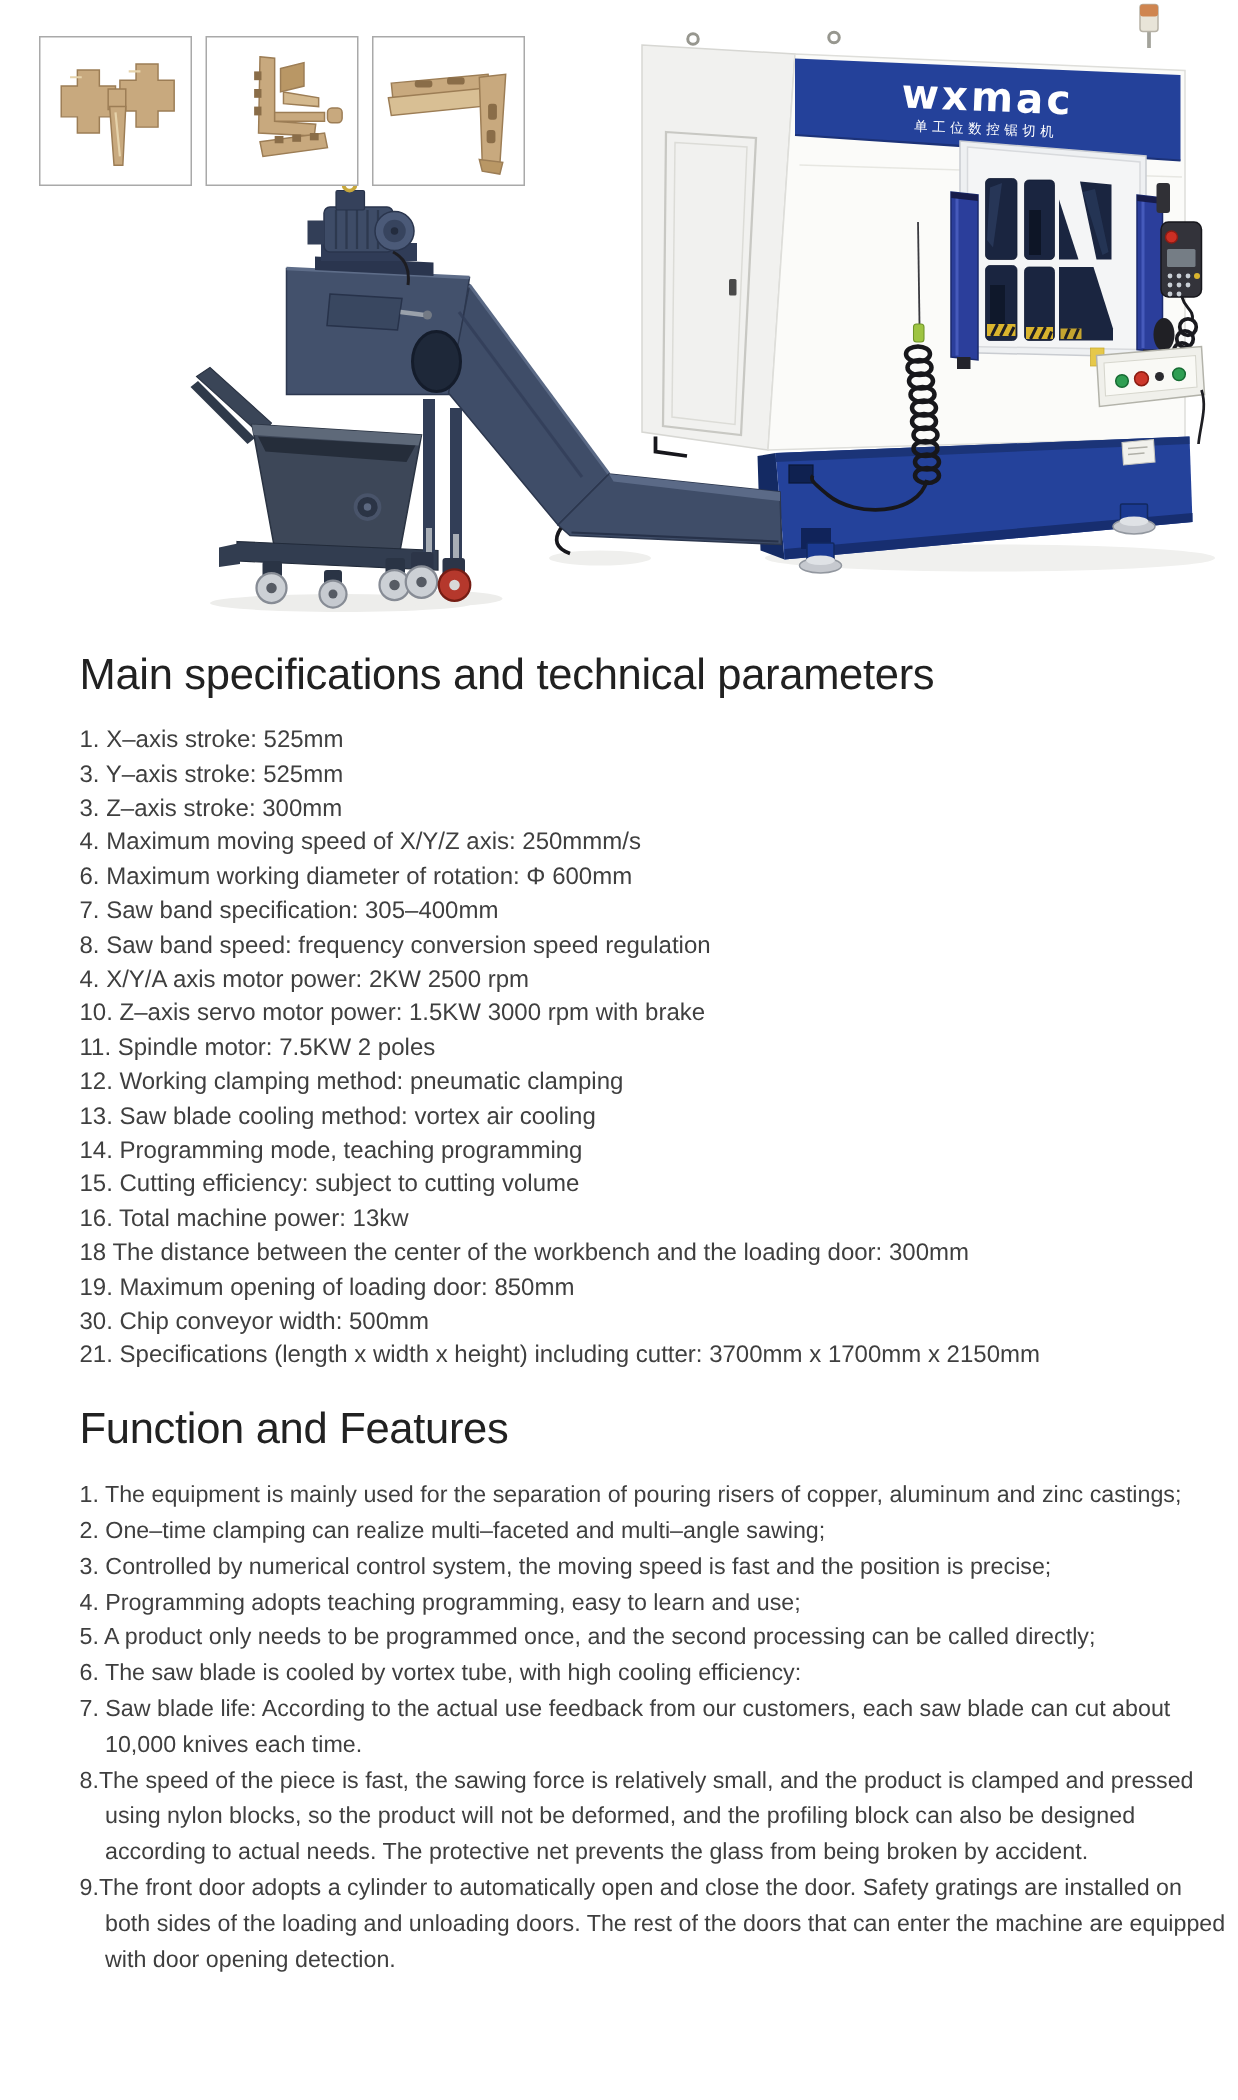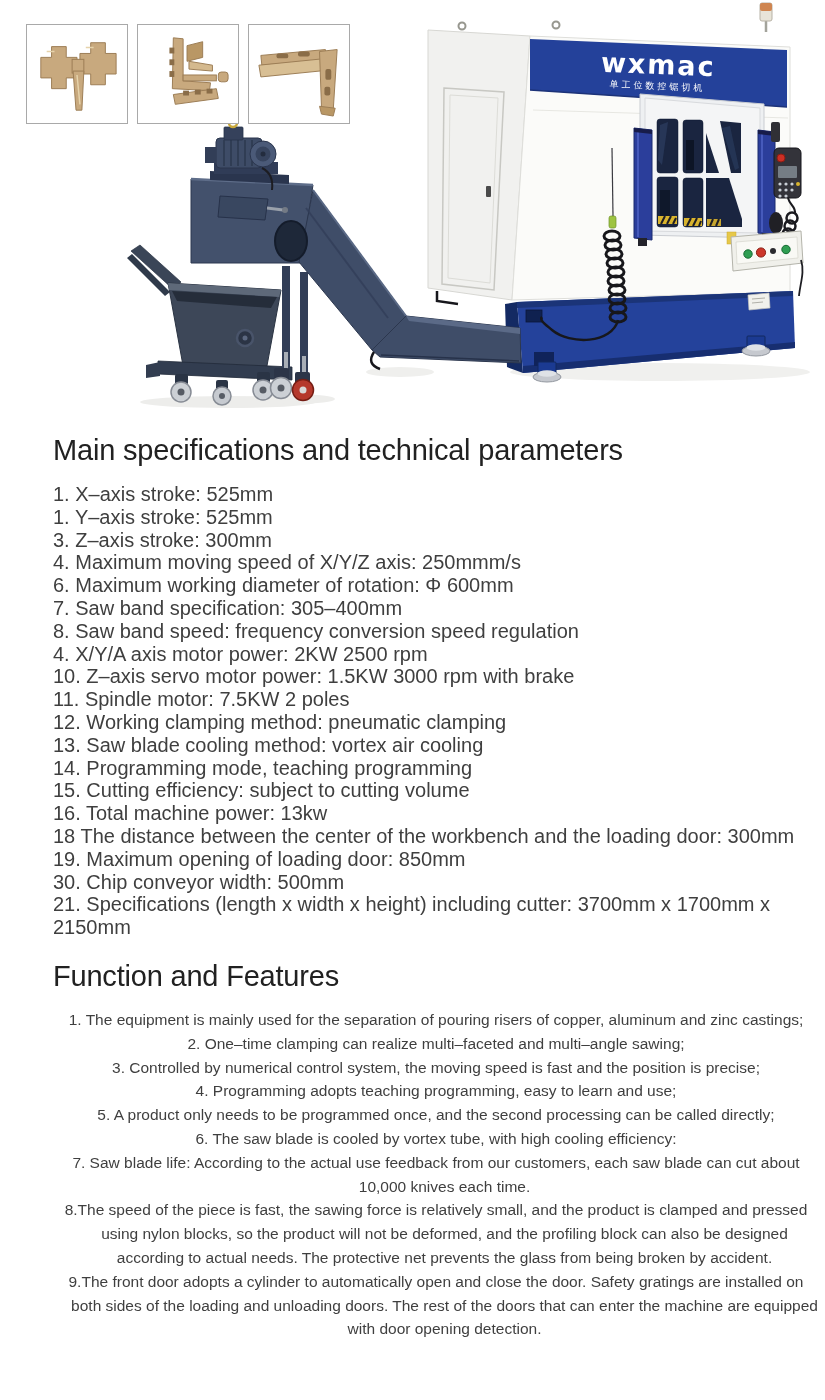--- a/index.html
+++ b/index.html
@@ -15,22 +15,22 @@
     box-sizing:border-box;padding:5px;
   }
   .sample-box svg{width:100%;height:100%;display:block;}
   .content{padding-left:33px;padding-right:6px;margin-left:20px;}
   .section-heading{
     margin:0;font-size:29px;font-weight:400;color:#212121;
     line-height:34px;letter-spacing:-0.2px;
   }
   .features-heading{margin-top:20px;}
   .spec-list{margin-top:16px;}
-  .spec-item{font-size:20px;line-height:22.8px;color:#3f3f3f;}
-  .feature-list{margin-top:15px;text-align:center;}
+  .spec-item{font-size:16px;line-height:22.8px;color:#3f3f3f;}
+  .feature-list{margin-top:15px;}
   .feature-item{
     font-size:15.5px;line-height:23.8px;color:#3f3f3f;
     padding-left:17px;text-indent:-17px;
   }
 </style>
 </head>
 <body>
 
 <div class="media">
 
@@ -299,21 +299,21 @@
     </div>
   </div>
 </div>
 
 <div class="content">
 
   <h2 class="section-heading">Main specifications and technical parameters</h2>
 
   <div class="spec-list">
     <div class="spec-item">1. X–axis stroke: 525mm</div>
-    <div class="spec-item">1. Y–axis stroke: 525mm</div>
+    <div class="spec-item">3. Y–axis stroke: 525mm</div>
     <div class="spec-item">3. Z–axis stroke: 300mm</div>
     <div class="spec-item">4. Maximum moving speed of X/Y/Z axis: 250mmm/s</div>
     <div class="spec-item">6. Maximum working diameter of rotation: Φ 600mm</div>
     <div class="spec-item">7. Saw band specification: 305–400mm</div>
     <div class="spec-item">8. Saw band speed: frequency conversion speed regulation</div>
     <div class="spec-item">4. X/Y/A axis motor power: 2KW 2500 rpm</div>
     <div class="spec-item">10. Z–axis servo motor power: 1.5KW 3000 rpm with brake</div>
     <div class="spec-item">11. Spindle motor: 7.5KW 2 poles</div>
     <div class="spec-item">12. Working clamping method: pneumatic clamping</div>
     <div class="spec-item">13. Saw blade cooling method: vortex air cooling</div>

